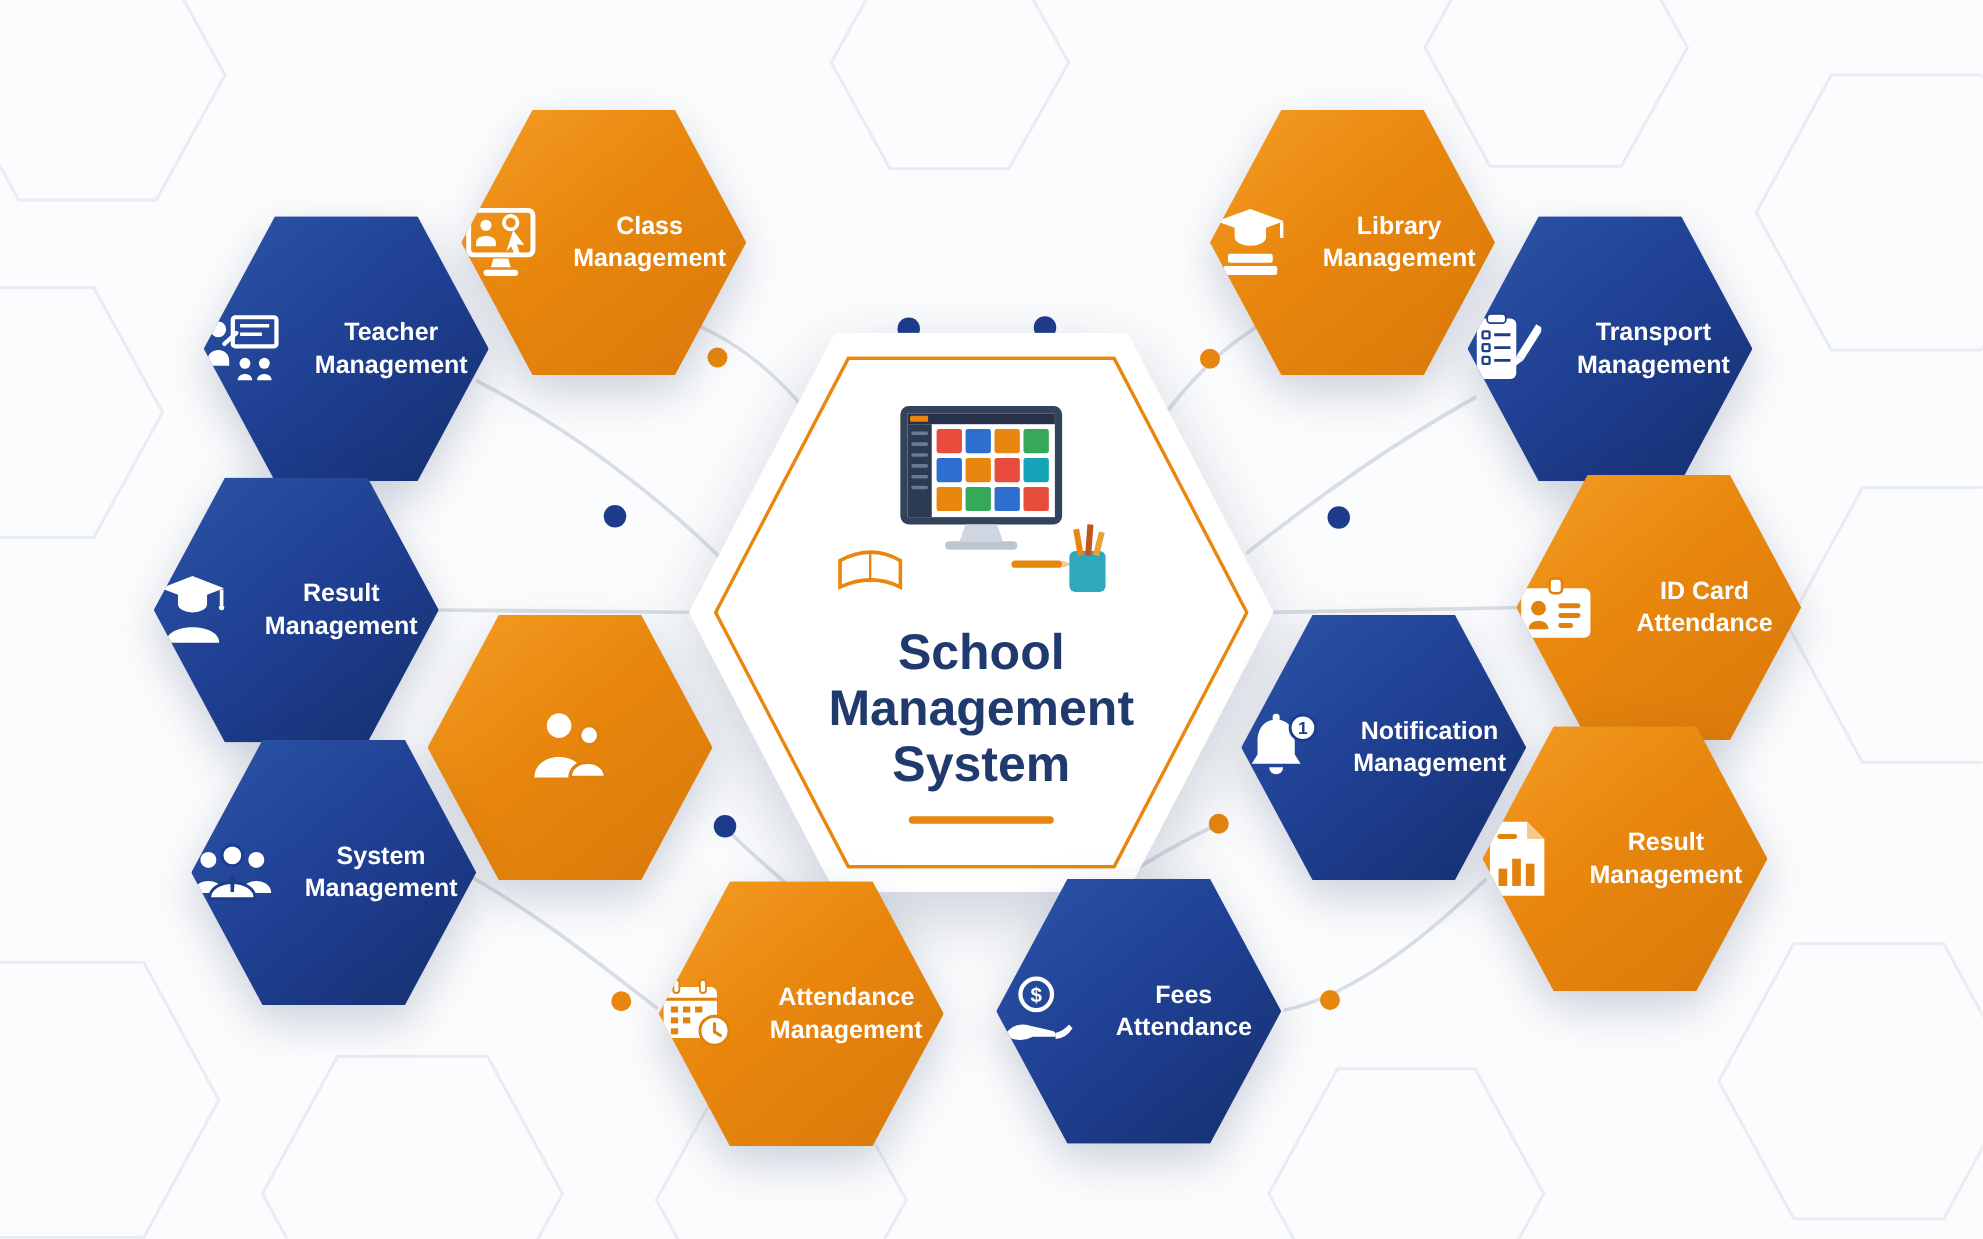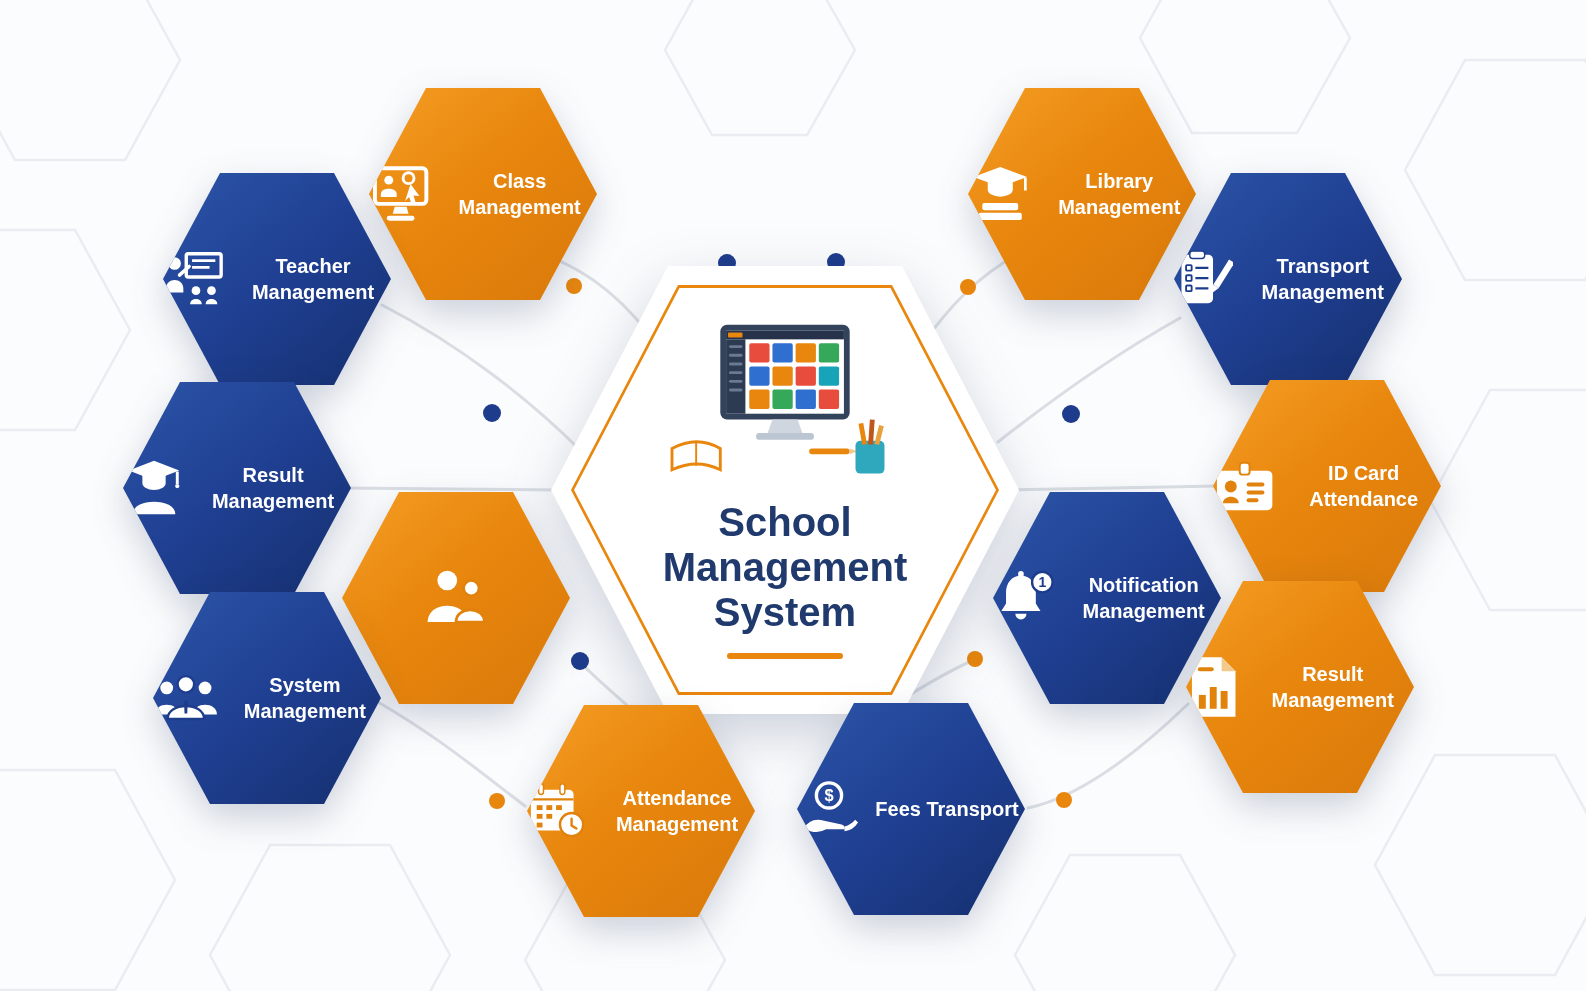--- a/index.html
+++ b/index.html
@@ -235,21 +235,21 @@
 </div>
 
 <div class="hex-wrap" style="left:797px;top:703px">
   <div class="hex blue">
     <svg viewBox="0 0 64 60" width="70" height="66">
       <circle cx="33" cy="16" r="13" fill="none" stroke="#fff" stroke-width="3.5"></circle>
       <text x="33" y="22" text-anchor="middle" font-size="17" font-weight="bold" fill="#fff">$</text>
       <path d="M7 50 Q14 38 28 42 L46 46 Q50 47 49 51 L30 51 Q20 57 7 50 Z" fill="#fff"></path>
       <path d="M49 48 Q56 46 60 41 L63 44 Q58 52 49 53 Z" fill="#fff"></path>
     </svg>
-    <div class="label">Fees Transport</div>
+    <div class="label">Fees Attendance</div>
   </div>
 </div>
 
 <div class="hex-wrap" style="left:968px;top:88px">
   <div class="hex orange">
     <svg viewBox="0 0 72 64" width="74" height="66">
       <polygon points="36,2 66,13 36,24 6,13" fill="#fff"></polygon>
       <path d="M22 18 v9 a14 8 0 0 0 28 0 v-9" fill="#fff"></path>
       <line x1="64" y1="14" x2="64" y2="28" stroke="#fff" stroke-width="3"></line>
       <rect x="16" y="42" width="40" height="8" rx="2" fill="#fff"></rect>

